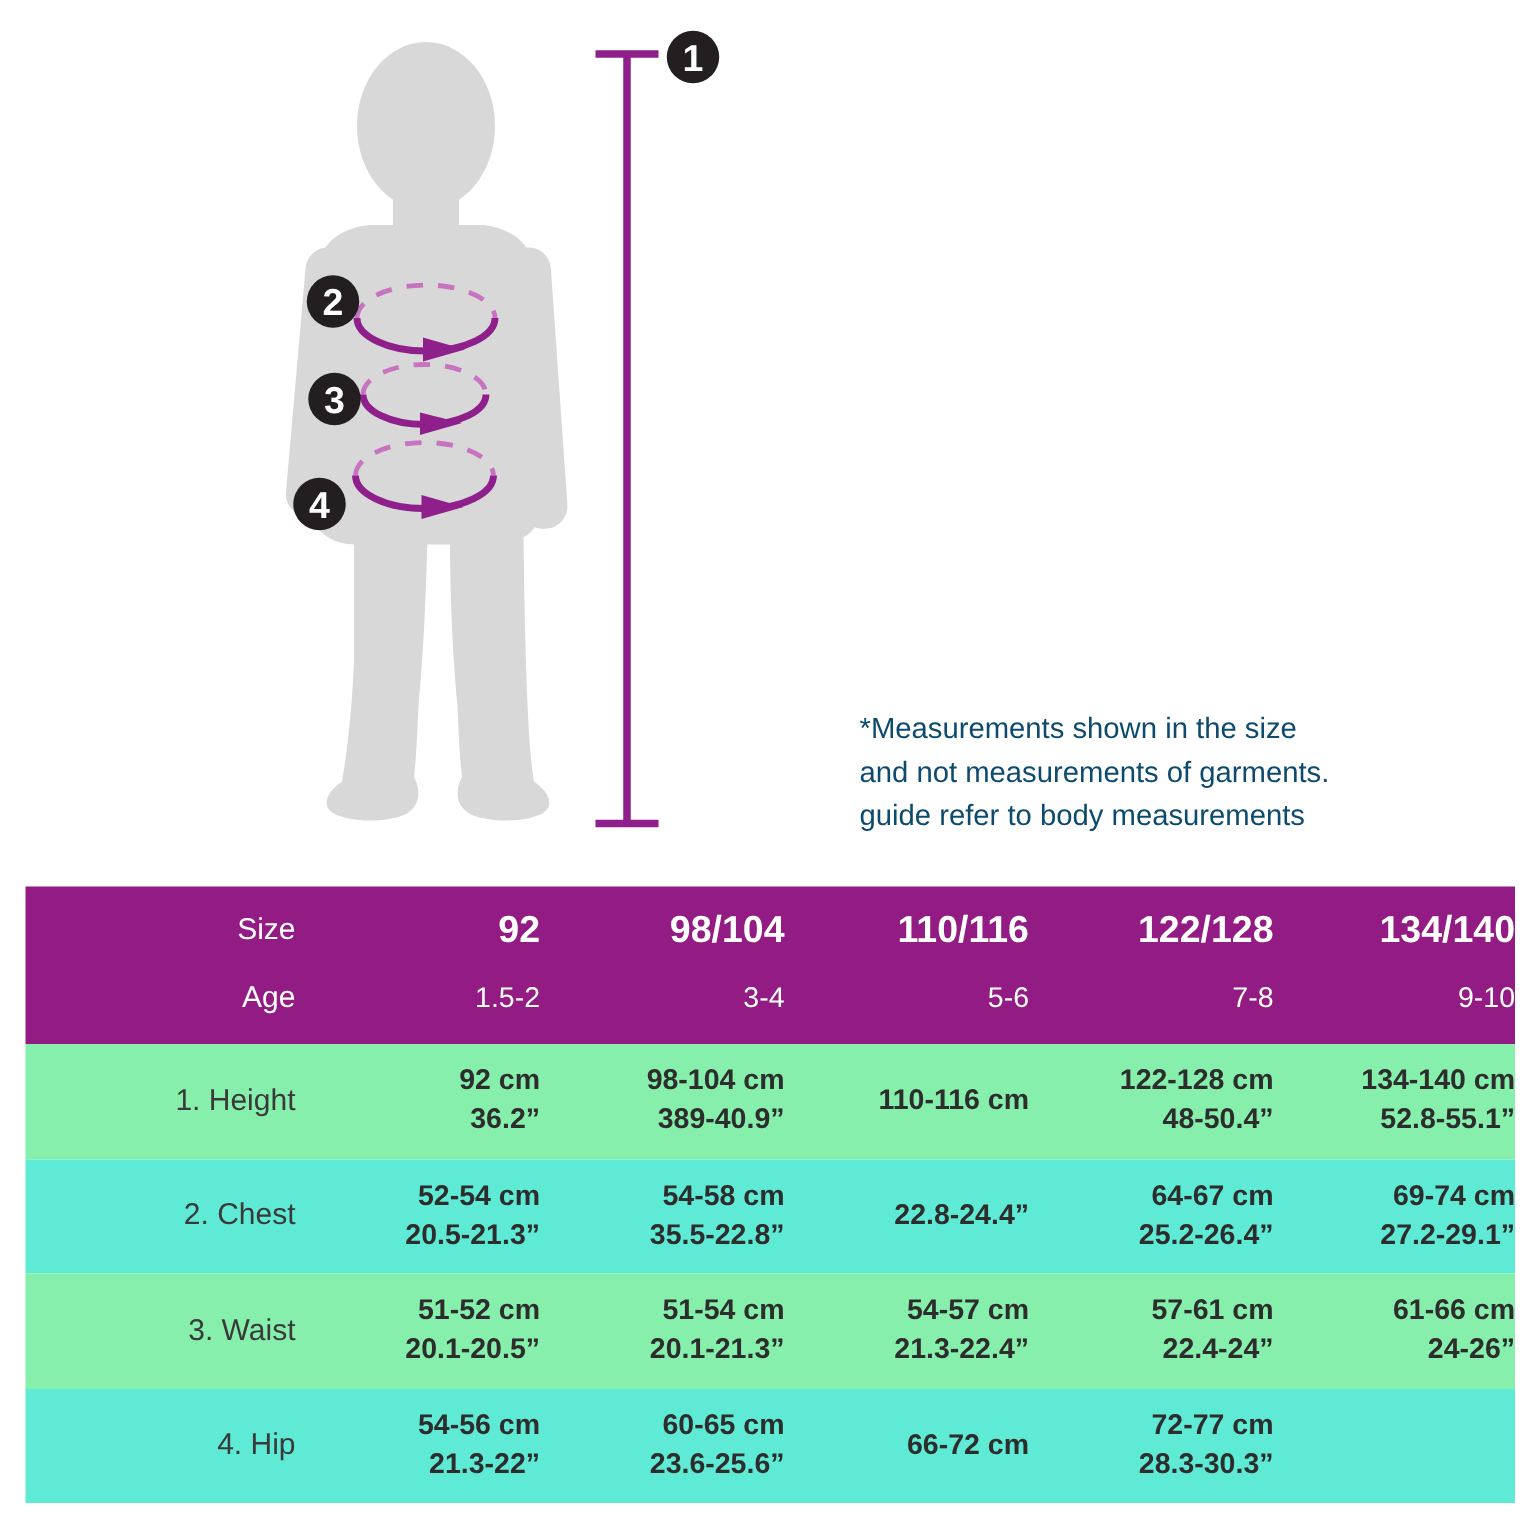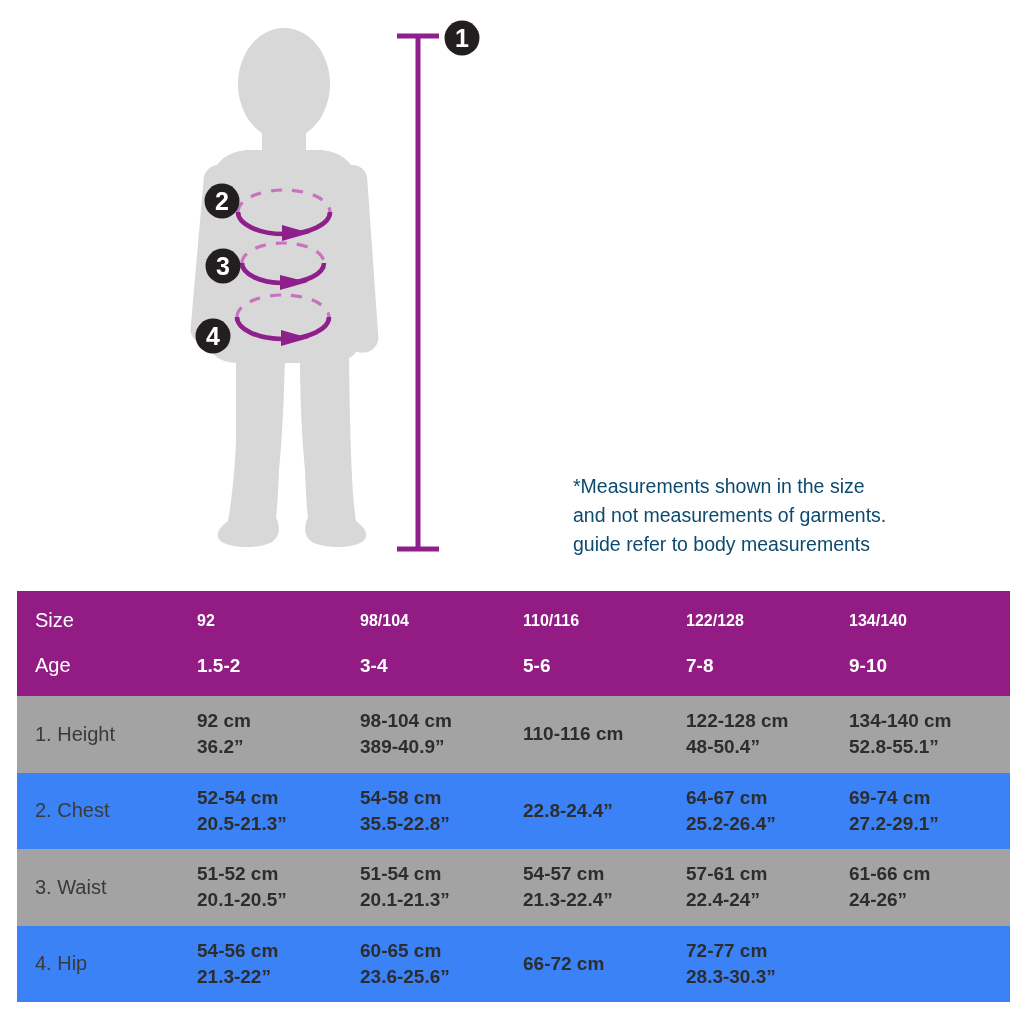--- a/index.html
+++ b/index.html
@@ -45,26 +45,26 @@
     display: grid;
     grid-template-columns: 180px 163px 163px 163px 163px 161px;
     align-items: center;
   }
   .thead {
     background: #921B84;
     color: #ffffff;
     padding: 7px 0 8px 0;
   }
   .hrow { height: 45px; }
-  .cell { text-align: left; }
+  .cell { text-align: right; }
   .cell.label { padding-left: 18px; font-size: 20px; }
-  .hsize { font-size: 16px; font-weight: bold; }
-  .hage  { font-size: 19px; font-weight: bold; }
-  .trow  { height: 76.5px; background: #a3a3a3; }
-  .trow.alt { background: #3b82f6; }
+  .hsize { font-size: 25px; font-weight: bold; }
+  .hage  { font-size: 19px; font-weight: normal; }
+  .trow  { height: 76.5px; background: #86efac; }
+  .trow.alt { background: #5eead4; }
   .row-label { font-size: 20px; color: #3a3a3a; font-weight: normal; }
   .val { font-size: 19px; font-weight: bold; color: #2d2d2d; line-height: 26px; }
 </style>
 </head>
 <body>
 
 <div class="canvas">
 
   <svg class="figure-svg" width="1024" height="580" viewBox="0 0 1024 580">
 

